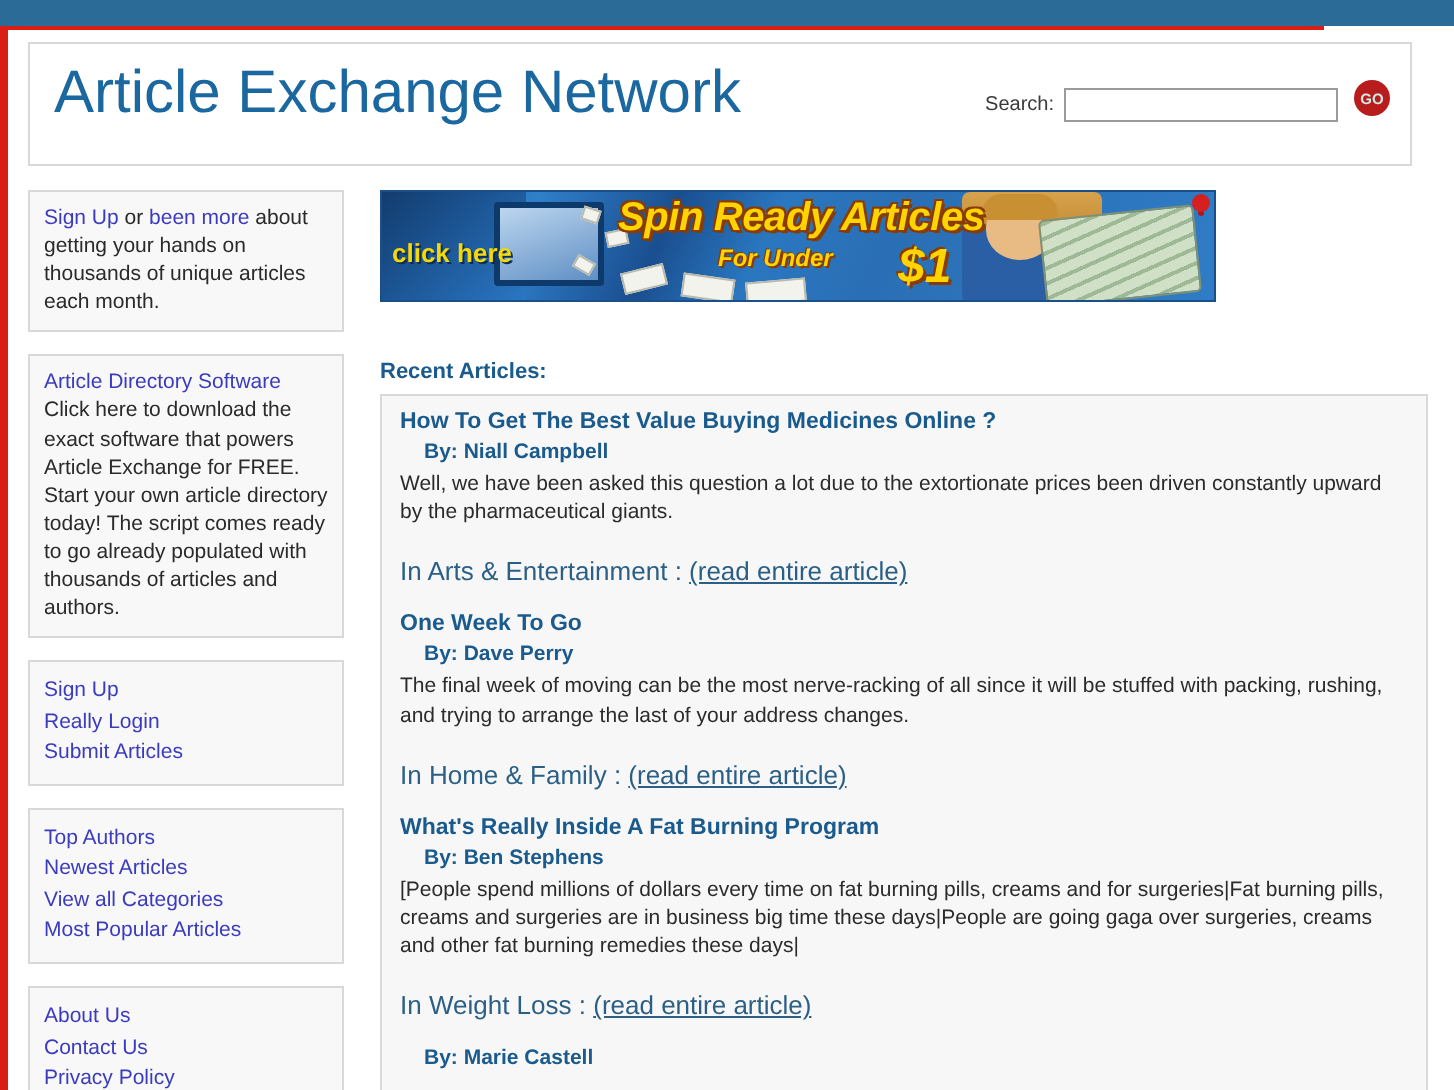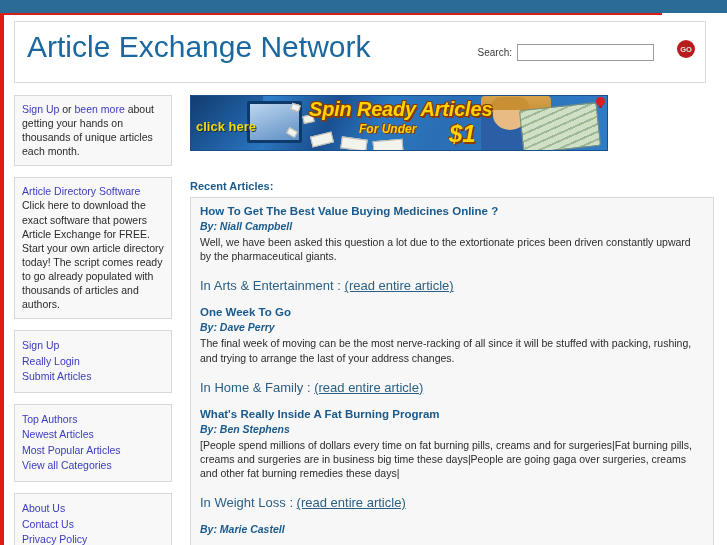--- a/index.html
+++ b/index.html
@@ -71,21 +71,21 @@
   #go-button {
     width: 18px; height: 18px;
     border-radius: 50%;
     background: #b91c1c;
     color: #cfeae6;
     font-size: 7.5px;
     font-weight: bold;
     display: flex; align-items: center; justify-content: center;
     border: none;
     cursor: pointer;
-    margin-left: 18px;
+    margin-left: 3px;
     margin-bottom: 6px;
     font-family: "Liberation Sans", sans-serif;
   }
 
   
   #sidebar {
     position: absolute;
     left: 10px; top: 80px;
     width: 158px;
   }
@@ -235,26 +235,26 @@
     font-weight: bold;
     color: #1a5a8c;
     line-height: 15px;
     text-decoration: none;
     cursor: pointer;
     display: block;
   }
   .art-author {
     font-size: 10.5px;
     font-weight: bold;
-    font-style: italic;
     color: #1a5a8c;
     line-height: 15px;
     text-decoration: none;
     cursor: pointer;
     display: block;
+    margin-left: 12px;
   }
   .art-desc {
     font-size: 10.5px;
     color: #2b2b2b;
     line-height: 14.2px;
     margin-top: 1px;
   }
   .art-footer {
     font-size: 13px;
     color: #2b5f85;
@@ -301,22 +301,22 @@
 
     <div class="side-box nav-box">
       <span class="side-link">Sign Up</span>
       <span class="side-link">Really Login</span>
       <span class="side-link">Submit Articles</span>
     </div>
 
     <div class="side-box nav-box">
       <span class="side-link">Top Authors</span>
       <span class="side-link">Newest Articles</span>
+      <span class="side-link">View all Categories</span>
       <span class="side-link">Most Popular Articles</span>
-      <span class="side-link">View all Categories</span>
     </div>
 
     <div class="side-box nav-box">
       <span class="side-link">About Us</span>
       <span class="side-link">Contact Us</span>
       <span class="side-link">Privacy Policy</span>
 
     </div>
 
   </div>

